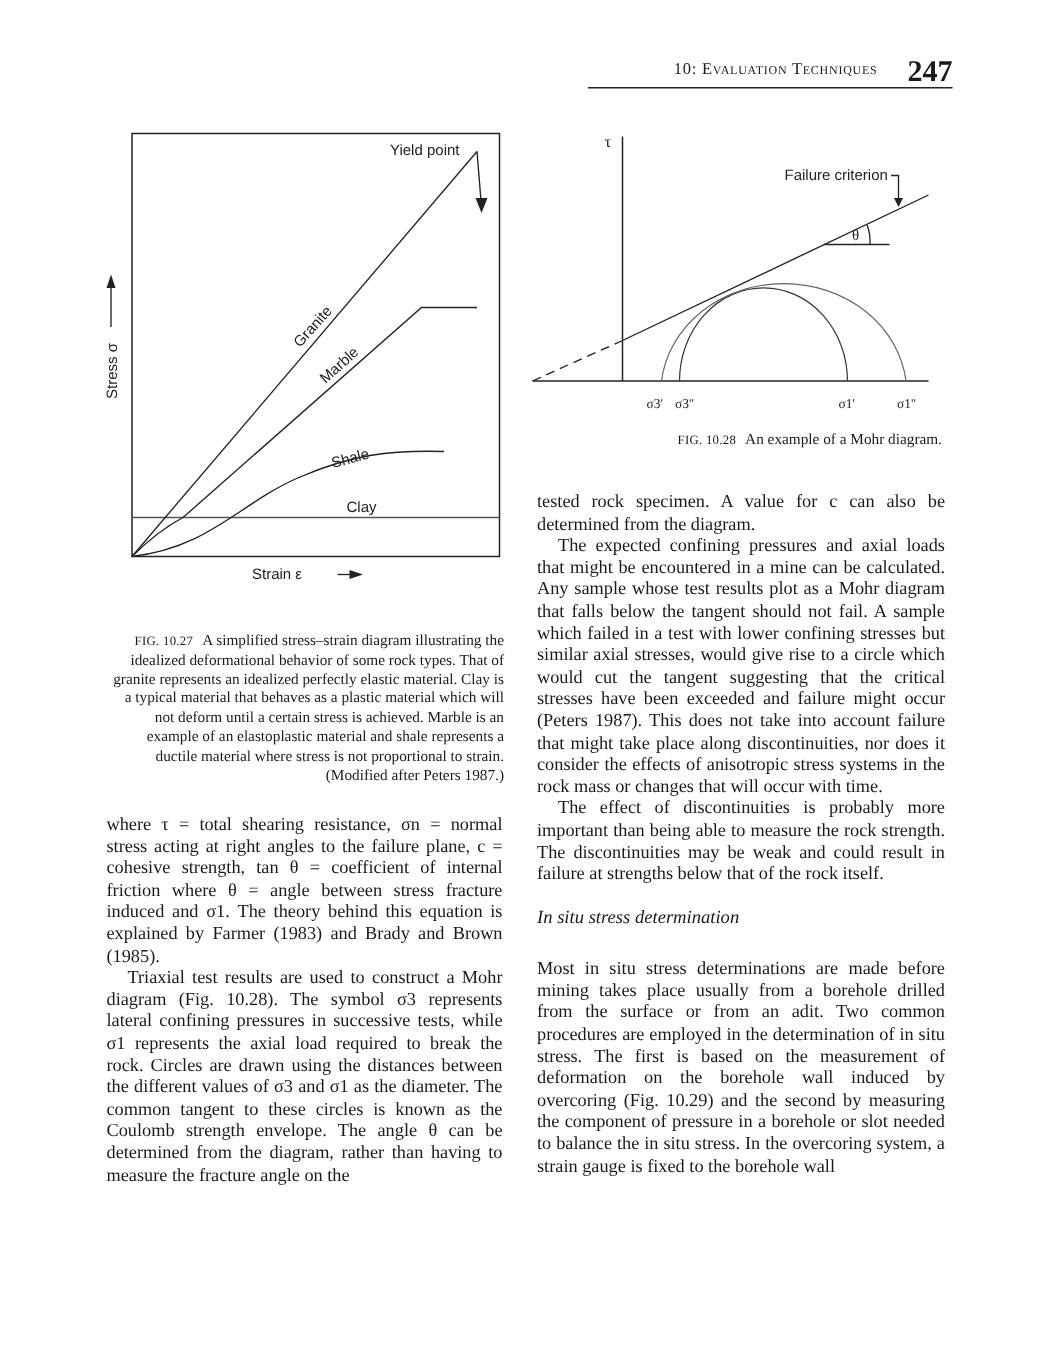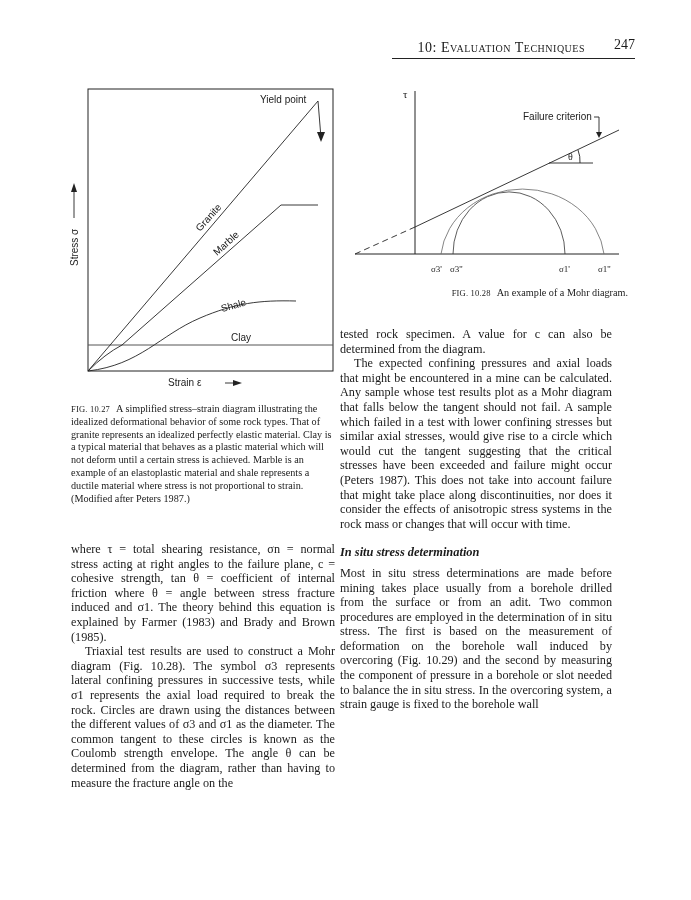--- a/index.html
+++ b/index.html
@@ -1,39 +1,39 @@
 <!DOCTYPE html>
 <html><head>
 <meta charset="utf-8">
 <style>
   html, body { margin: 0; padding: 0; background: #ffffff; }
   body { width: 691px; height: 900px; position: relative; overflow: hidden; color: #1a1a1a; font-family: "Liberation Serif", "DejaVu Serif", serif; }
 
   .running-head { position: absolute; top: 38px; left: 392px; width: 243px; height: 20px; border-bottom: 1.5px solid #222; }
-  .running-head .sect { position: absolute; right: 50px; top: 2px; font-size: 14px; letter-spacing: 0.5px; font-variant: small-caps; }
-  .running-head .pno { position: absolute; right: 0; top: -1px; font-size: 14px; font-weight: normal; margin-left: 40px; }
+  .running-head .sect { position: absolute; right: 50px; top: 2px; font-size: 11px; letter-spacing: 0.5px; font-variant: small-caps; }
+  .running-head .pno { position: absolute; right: 0; top: -1px; font-size: 20px; font-weight: bold; margin-left: 40px; }
 
   svg text { font-family: "Liberation Sans", "DejaVu Sans", sans-serif; fill: #222; }
   svg .sym { font-family: "Liberation Serif", "DejaVu Serif", serif; }
 
   #fig-left { position: absolute; left: 60px; top: 80px; width: 280px; height: 320px; }
   #fig-right { position: absolute; left: 345px; top: 80px; width: 290px; height: 200px; }
 
   .caption { position: absolute; font-size: 10.2px; line-height: 12.8px; color: #1a1a1a; }
   .caption .fig-label { font-size: 8.5px; font-variant: small-caps; letter-spacing: 0.2px; margin-right: 6px; }
-  #cap-left { left: 71px; top: 403px; width: 265px; text-align: left; }
+  #cap-left { left: 71px; top: 421px; width: 265px; text-align: right; }
   #cap-right { left: 358px; top: 287px; width: 270px; text-align: right; }
 
   .col { position: absolute; font-size: 12.2px; line-height: 14.6px; text-align: justify; }
   .col p { margin: 0; }
   .col p.indent { text-indent: 14px; }
   .col p.noindent { text-indent: 0; }
   #col-left { left: 71px; top: 542px; width: 264px; }
-  #col-right { left: 340px; top: 327px; width: 272px; }
-  .col h3 { font-style: italic; font-weight: bold; font-size: 12.4px; margin: 14px 0 6px 0; }
+  #col-right { left: 358px; top: 327px; width: 272px; }
+  .col h3 { font-style: italic; font-weight: normal; font-size: 12.4px; margin: 14px 0 20px 0; }
 </style>
 </head>
 <body>
 
 <div class="running-head">
   <span class="sect">10: Evaluation Techniques</span>
   <span class="pno">247</span>
 </div>
 
 <svg id="fig-left" viewBox="0 0 280 320">
@@ -99,15 +99,16 @@
 </div>
 
 <div class="col" id="col-left">
   <p class="noindent">where τ = total shearing resistance, σn = normal stress acting at right angles to the failure plane, c = cohesive strength, tan θ = coefficient of internal friction where θ = angle between stress fracture induced and σ1. The theory behind this equation is explained by Farmer (1983) and Brady and Brown (1985).</p>
   <p class="indent">Triaxial test results are used to construct a Mohr diagram (Fig. 10.28). The symbol σ3 represents lateral confining pressures in successive tests, while σ1 represents the axial load required to break the rock. Circles are drawn using the distances between the different values of σ3 and σ1 as the diameter. The common tangent to these circles is known as the Coulomb strength envelope. The angle θ can be determined from the diagram, rather than having to measure the fracture angle on the</p>
 </div>
 
 <div class="col" id="col-right">
   <p class="noindent">tested rock specimen. A value for c can also be determined from the diagram.</p>
   <p class="indent">The expected confining pressures and axial loads that might be encountered in a mine can be calculated. Any sample whose test results plot as a Mohr diagram that falls below the tangent should not fail. A sample which failed in a test with lower confining stresses but similar axial stresses, would give rise to a circle which would cut the tangent suggesting that the critical stresses have been exceeded and failure might occur (Peters 1987). This does not take into account failure that might take place along discontinuities, nor does it consider the effects of anisotropic stress systems in the rock mass or changes that will occur with time.</p>
+  <p class="indent">The effect of discontinuities is probably more important than being able to measure the rock strength. The discontinuities may be weak and could result in failure at strengths below that of the rock itself.</p>
   <h3>In situ stress determination</h3>
   <p class="noindent">Most in situ stress determinations are made before mining takes place usually from a borehole drilled from the surface or from an adit. Two common procedures are employed in the determination of in situ stress. The first is based on the measurement of deformation on the borehole wall induced by overcoring (Fig. 10.29) and the second by measuring the component of pressure in a borehole or slot needed to balance the in situ stress. In the overcoring system, a strain gauge is fixed to the borehole wall</p>
 </div>
 
 </body></html>

